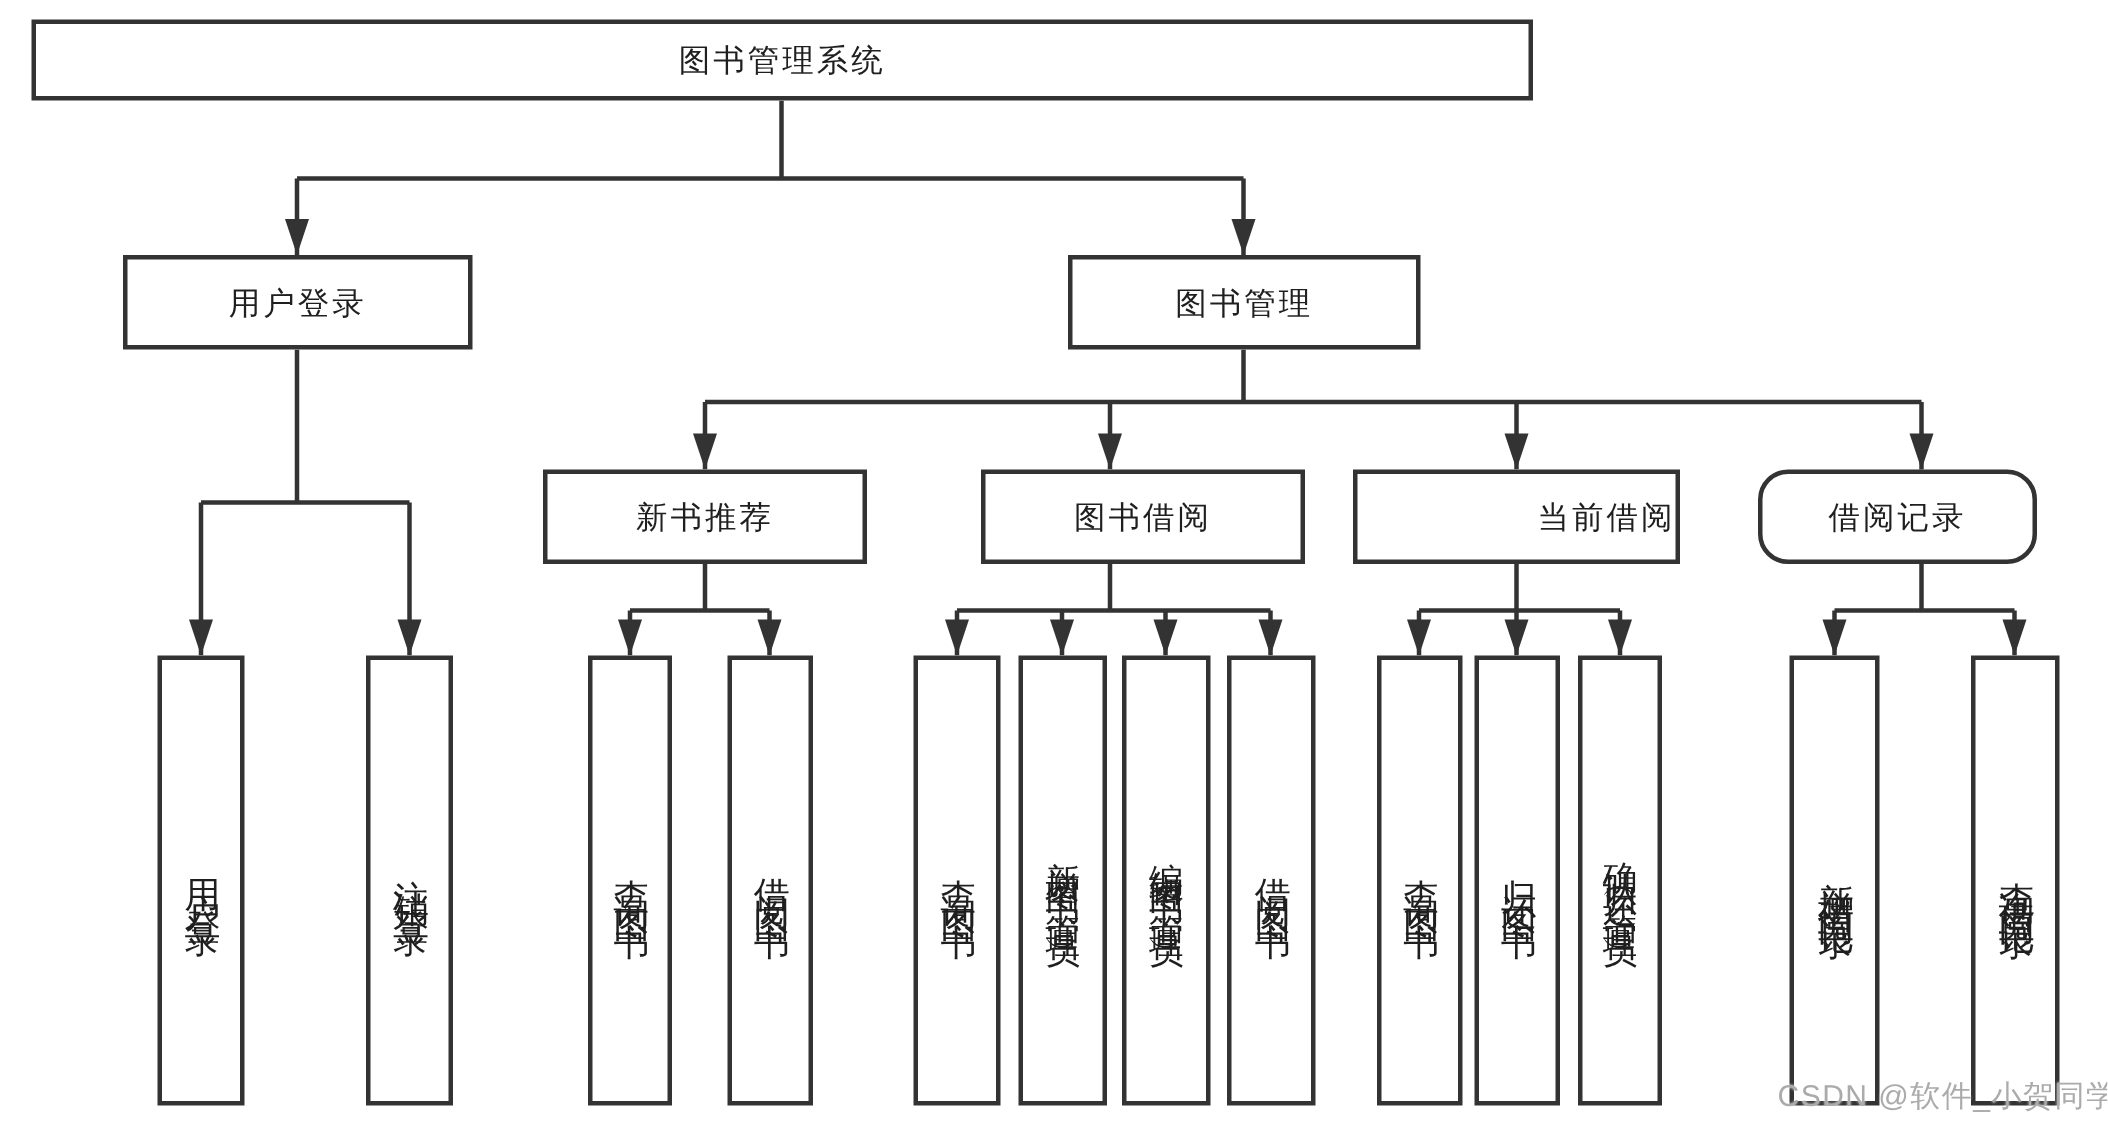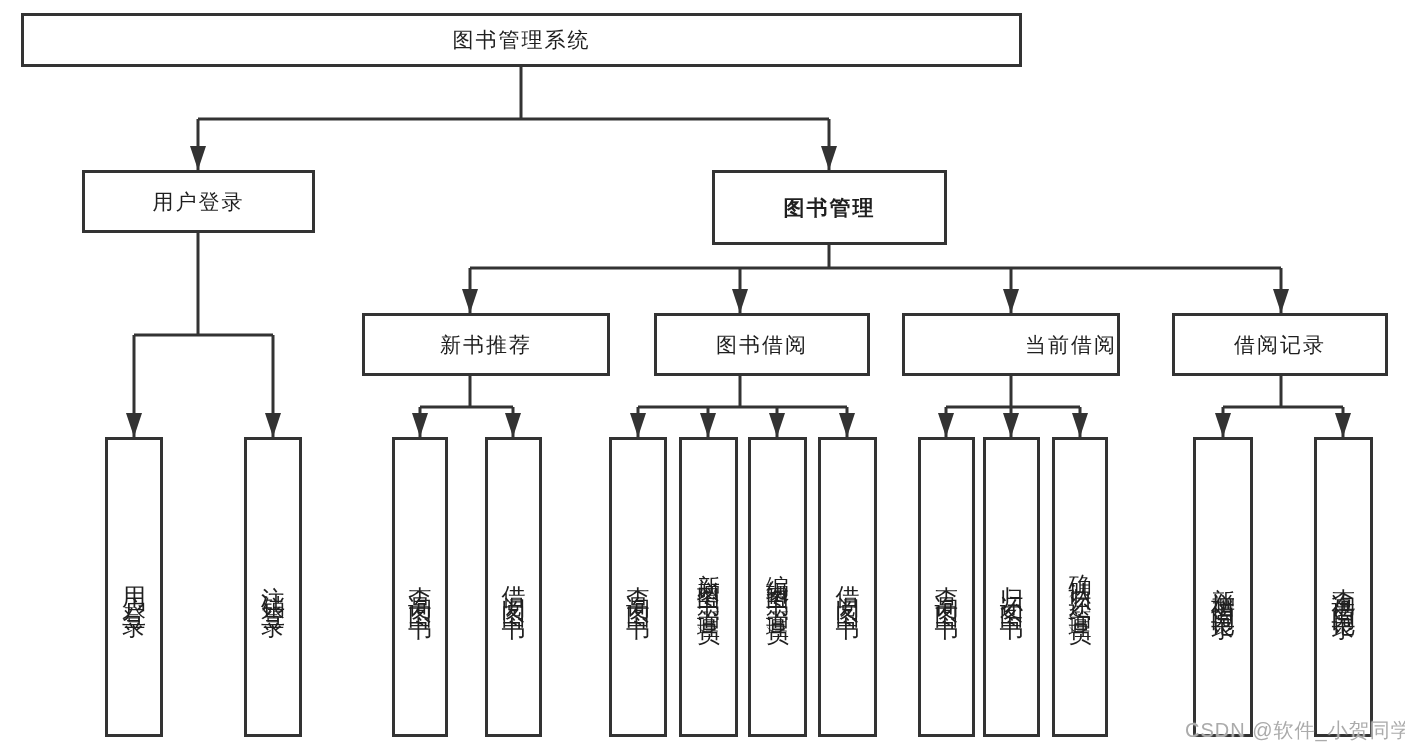--- a/index.html
+++ b/index.html
@@ -16,25 +16,25 @@
   .leaf{width:58px;top:437px;height:300px;}
   .v-label{
     writing-mode:vertical-rl;text-orientation:mixed;
     font-size:24px;letter-spacing:10px;line-height:1;white-space:nowrap;
   }
   .v-label.med{font-size:24px;letter-spacing:6px;}
   .v-label.long{font-size:23px;letter-spacing:7px;}
   
   #b-root{left:21px;top:13px;width:1001px;height:54px;}
   #b-user-login{left:82px;top:170px;width:233px;height:63px;}
-  #b-book-mgmt{left:712px;top:170px;width:235px;height:75px;font-weight:bold;}
-  #b-new-rec{left:362px;top:313px;width:248px;height:63px;}
+  #b-book-mgmt{left:712px;top:170px;width:235px;height:63px;}
+  #b-new-rec{left:362px;top:313px;width:216px;height:63px;}
   #b-borrow{left:632px;top:313px;width:216px;height:63px;margin-left:22px;}
   #b-current{left:902px;top:313px;width:218px;height:63px;justify-content:flex-end;}
-  #b-record{left:1172px;top:313px;width:216px;height:63px;}
+  #b-record{left:1172px;top:313px;width:186px;height:63px;border-radius:20px;}
   
   #l0{left:105px;}  #l1{left:244px;}
   #l2{left:392px;width:56px;} #l3{left:485px;width:57px;}
   #l4{left:609px;} #l5{left:679px;width:59px;} #l6{left:748px;width:59px;} #l7{left:818px;width:59px;}
   #l8{left:918px;width:57px;} #l9{left:983px;width:57px;} #l10{left:1052px;width:56px;}
   #l11{left:1193px;width:60px;} #l12{left:1314px;width:59px;}
   #watermark{
     position:absolute;left:1185px;top:717px;width:215px;
     font-size:20px;color:#ababab;letter-spacing:1px;white-space:nowrap;
     text-shadow:0 0 2px #ffffff;z-index:5;

